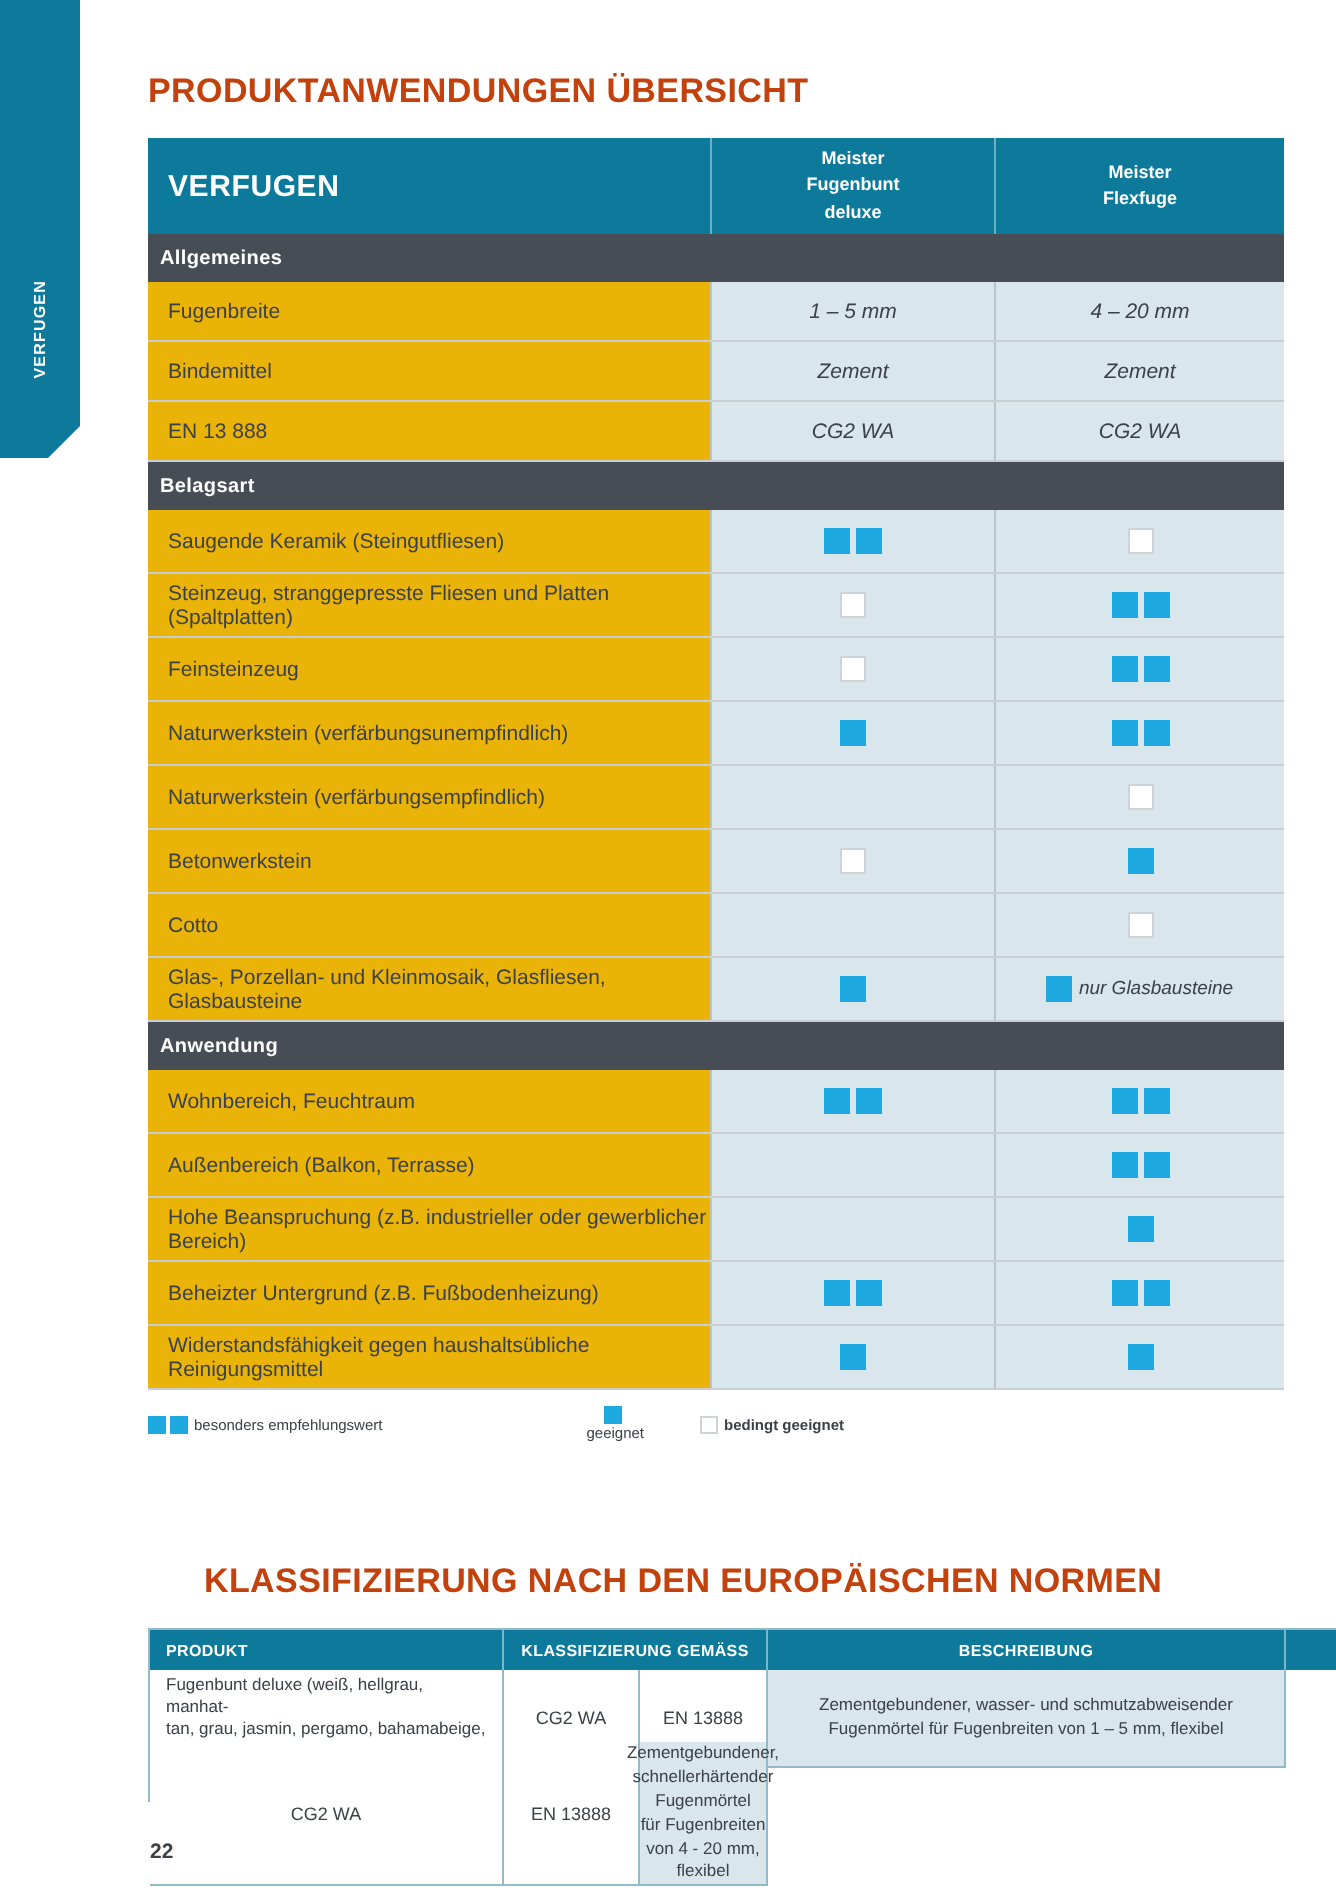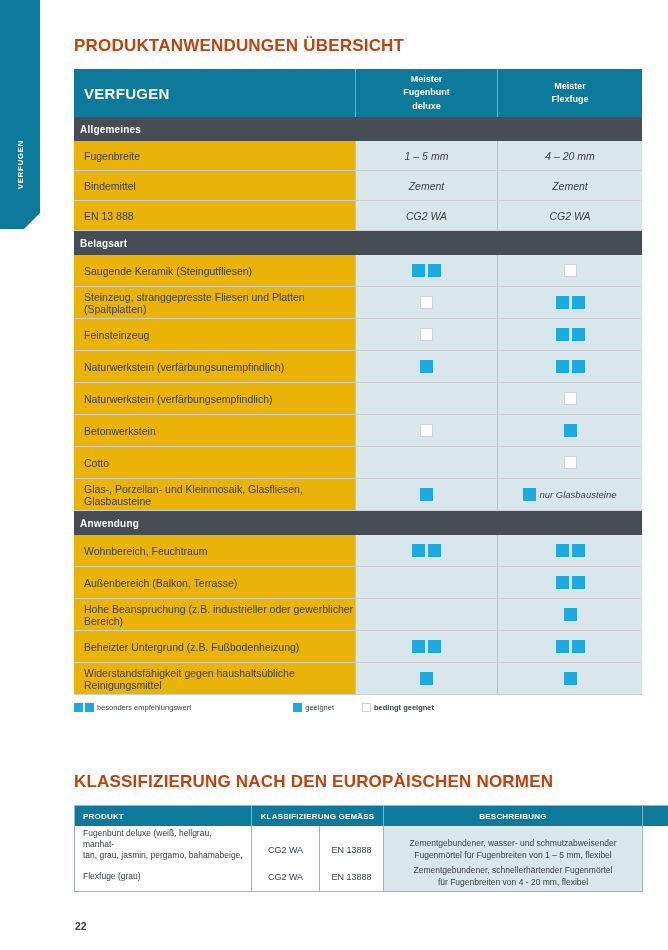--- a/index.html
+++ b/index.html
@@ -42,24 +42,24 @@
   .mk{display:inline-flex;gap:3px;align-items:center;}
   .sq{width:13px;height:13px;background:var(--cyan);display:inline-block;}
   .sq-outline{background:#fff;border:1px solid #ced3d7;}
   .note{font-size:9.5px;margin-left:3px;}
   
   .legend{display:flex;align-items:center;margin-top:8px;}
   .legend-item{display:flex;align-items:center;}
   .legend-item .sq{width:9px;height:9px;}
   .legend-item .mk{gap:2px;margin-right:3px;}
   .legend-label{font-size:7.5px;}
-  .li2{margin-left:102px;}
+  .li2{margin-left:102px;flex-direction:column;}
   .li3{margin-left:28px;font-weight:bold;}
   
-  .title2{margin-top:60px;}
+  .title2{margin-top:60px;margin-left:28px;}
   .t2{width:634px;border-left:1px solid var(--t2border);border-top:1px solid var(--t2border);margin-top:0;}
   .t2-header{display:grid;grid-template-columns:177px 132px 259px;height:20px;background:var(--teal);color:#fff;}
   .t2-h{display:flex;align-items:center;justify-content:center;font-size:8px;font-weight:bold;
     letter-spacing:.2px;border-right:1px solid rgba(255,255,255,.45);}
   .t2-h-first{justify-content:flex-start;padding-left:8px;}
   .t2-row{display:grid;grid-template-columns:177px 68px 64px 259px;}
   .r1{height:36px;}
   .r2{height:30px;}
   .t2-cell{display:flex;align-items:center;background:#fff;border-right:1px solid var(--t2border);
     border-bottom:1px solid var(--t2border);font-size:8.5px;}
@@ -316,21 +316,20 @@
     <div class="t2-row r1">
       <div class="t2-cell t2-product">Fugenbunt deluxe (weiß, hellgrau, manhat-
 tan, grau, jasmin, pergamo, bahamabeige,
 anthrazit)</div>
       <div class="t2-cell t2-klass">CG2 WA</div>
       <div class="t2-cell t2-klass">EN 13888</div>
       <div class="t2-cell t2-desc">Zementgebundener, wasser- und schmutzabweisender
 Fugenmörtel für Fugenbreiten von 1 – 5 mm, flexibel</div>
     </div>
     <div class="t2-row r2">
-      <div class="t2-cell t2-product">Flexfuge (grau)</div>
       <div class="t2-cell t2-klass">CG2 WA</div>
       <div class="t2-cell t2-klass">EN 13888</div>
       <div class="t2-cell t2-desc">Zementgebundener, schnellerhärtender Fugenmörtel
 für Fugenbreiten von 4 - 20 mm, flexibel</div>
     </div>
   </div>
 
 </div>
 
 <div class="page-number">22</div>

